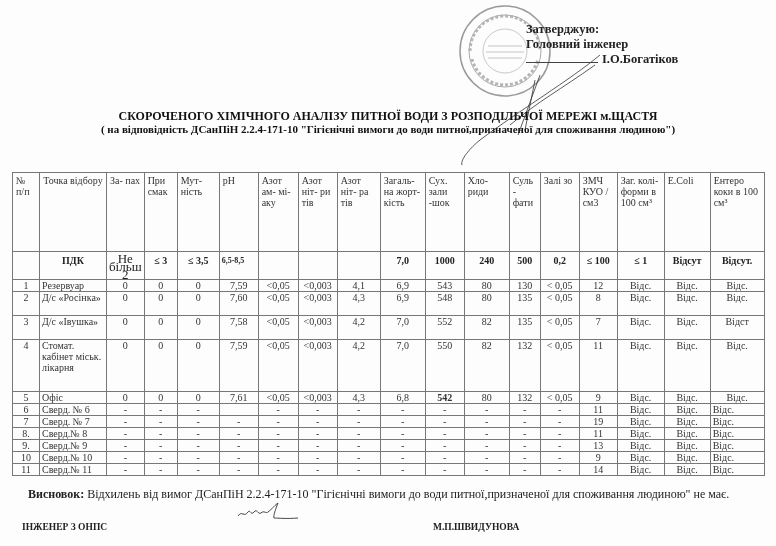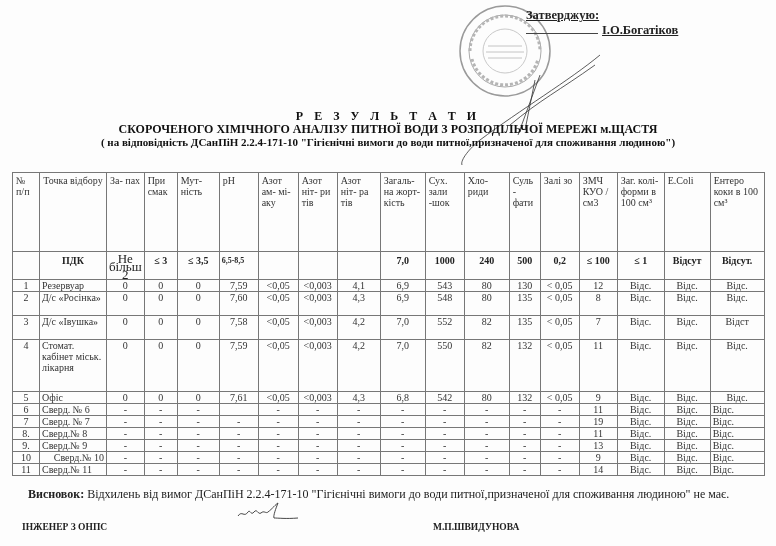--- a/index.html
+++ b/index.html
@@ -2,21 +2,21 @@
 <html><head>
 <meta charset="utf-8">
 <style>
   html, body { margin:0; padding:0; }
   body {
     width:776px; height:546px; position:relative; overflow:hidden;
     background:#fdfdfd; color:#111;
     font-family:"Liberation Serif", "DejaVu Serif", serif;
   }
   .abs { position:absolute; }
-  #approval { left:526px; top:8px; font-size:12.5px; font-weight:bold; line-height:15px; color:#222;text-decoration:underline; }
+  #approval { left:526px; top:22px; font-size:12.5px; font-weight:bold; line-height:15px; color:#222; }
   #approval .line4 { padding-left:0; }
   #approval .sigline { display:inline-block; width:72px; border-bottom:1px solid #444; margin-right:4px; vertical-align:baseline; }
   #stamp { left:458px; top:4px; width:94px; height:94px; }
   #swoop { left:400px; top:20px; width:200px; height:150px; }
   #titles { left:0; top:110px; width:776px; text-align:center; color:#111; }
   #titles .t1 { font-size:12px; font-weight:bold; letter-spacing:4px; line-height:13px; }
   #titles .t2, #titles .t3 { font-size:12px; font-weight:bold; line-height:13px; }
   #titles .t4 { font-size:11px; font-weight:bold; line-height:13px; }
   table#results {
     position:absolute; left:12px; top:172px; border-collapse:collapse;
@@ -57,25 +57,25 @@
 </svg>
 
 <svg id="swoop" class="abs" viewBox="0 0 200 150">
   <path d="M200,35 C170,60 120,90 80,120 C70,128 60,140 62,145" fill="none" stroke="#333" stroke-width="0.8"></path>
   <path d="M195,45 C160,70 140,80 110,105" fill="none" stroke="#333" stroke-width="0.8"></path>
   <path d="M135,60 L125,110 M140,55 L118,115" fill="none" stroke="#333" stroke-width="0.8"></path>
 </svg>
 
 <div id="approval" class="abs">
   <div>Затверджую:</div>
+  <div>Головний інженер</div>
   <div class="line4"><span class="sigline"></span><span>І.О.Богатіков</span></div>
 </div>
 
 <div id="titles" class="abs">
-  <div class="t1">Р Е З У Л Ь Т А Т И</div>
   <div class="t2">СКОРОЧЕНОГО ХІМІЧНОГО АНАЛІЗУ ПИТНОЇ ВОДИ З РОЗПОДІЛЬЧОЇ МЕРЕЖІ м.ЩАСТЯ</div>
   <div class="t4">( на відповідність ДСанПіН 2.2.4-171-10 "Гігієнічні вимоги до води питної,призначеної для споживання людиною")</div>
 </div>
 
 <table id="results">
   <colgroup>
     <col style="width:27px">
       <col style="width:67px">
       <col style="width:31px">
       <col style="width:33px">
@@ -221,21 +221,21 @@
         <td style="height: 11px;">5</td>
         <td class="name" style="height: 11px;">Офіс</td>
         <td style="height: 11px;">0</td>
         <td style="height: 11px;">0</td>
         <td style="height: 11px;">0</td>
         <td style="height: 11px;">7,61</td>
         <td style="height: 11px;">&lt;0,05</td>
         <td style="height: 11px;">&lt;0,003</td>
         <td style="height: 11px;">4,3</td>
         <td style="height: 11px;">6,8</td>
-        <td style="height: 11px;">542</td>
+        <td style="height: 11px; font-weight: bold;">542</td>
         <td style="height: 11px;">80</td>
         <td style="height: 11px;">132</td>
         <td style="height: 11px;">&lt; 0,05</td>
         <td style="height: 11px;">9</td>
         <td style="height: 11px;">Відс.</td>
         <td style="height: 11px;">Відс.</td>
         <td style="height: 11px;">Відс.</td>
       </tr>
       <tr class="data">
         <td style="height: 10px;">6</td>
@@ -312,21 +312,21 @@
         <td style="height: 10px;">-</td>
         <td style="height: 10px;">-</td>
         <td style="height: 10px;">-</td>
         <td style="height: 10px;">13</td>
         <td style="height: 10px;">Відс.</td>
         <td style="height: 10px;">Відс.</td>
         <td class="lefty" style="height: 10px;">Відс.</td>
       </tr>
       <tr class="data">
         <td style="height: 10px;">10</td>
-        <td class="name" style="height: 10px; text-align: right;">Сверд.№ 10</td>
+        <td class="name" style="height: 10px;">Сверд.№ 10</td>
         <td style="height: 10px;">-</td>
         <td style="height: 10px;">-</td>
         <td style="height: 10px;">-</td>
         <td style="height: 10px;">-</td>
         <td style="height: 10px;">-</td>
         <td style="height: 10px;">-</td>
         <td style="height: 10px;">-</td>
         <td style="height: 10px;">-</td>
         <td style="height: 10px;">-</td>
         <td style="height: 10px;">-</td>

